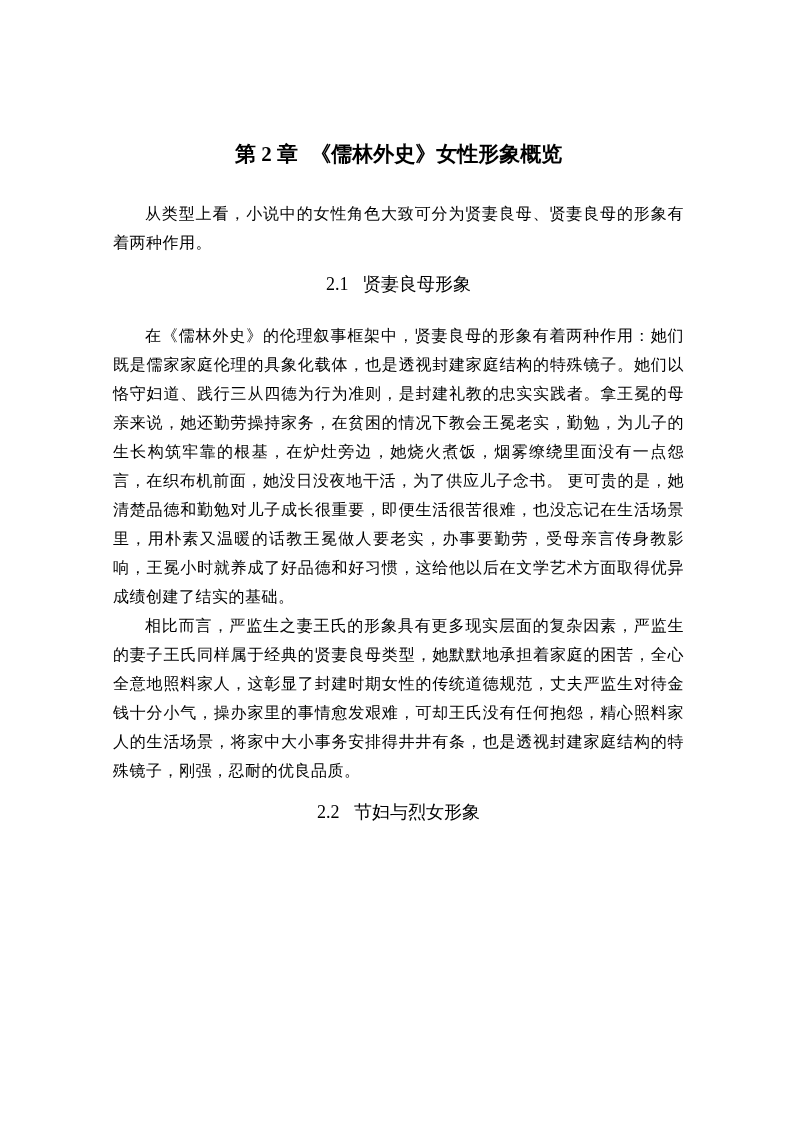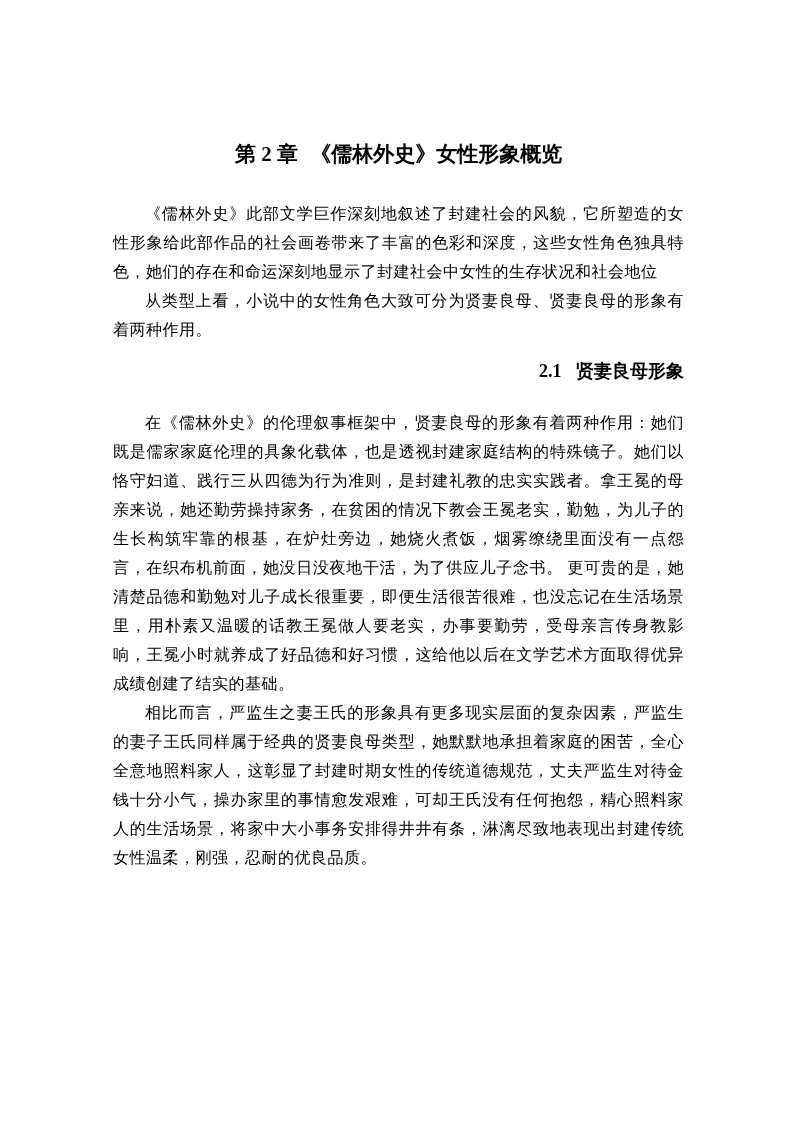--- a/index.html
+++ b/index.html
@@ -41,23 +41,23 @@
     line-height: 29px;
     text-align: justify;
     text-indent: 2em;
     font-family: "Liberation Serif", serif;
     letter-spacing: 0.5px;
   }
   .section-heading {
     margin: 14px 0 24px 0;
     font-size: 18px;
     line-height: 26px;
-    font-weight: bold;
+    font-weight: normal;
     font-family: "Liberation Serif", sans-serif;
-    text-align: right;
+    text-align: center;
   }
   .section-heading .sec-num {
     margin-right: 10px;
   }
   .page-number {
     position: absolute;
     top: 1020px;
     left: 0;
     width: 100%;
     text-align: center;
@@ -70,31 +70,34 @@
 <body>
 
 <div class="page">
   <div class="content">
 
     <h1 class="chapter-title">
       <span class="title-num">第 2 章</span>
       <span class="title-text">《儒林外史》女性形象概览</span>
     </h1>
 
-    <p class="body-para">《儒林外史》此部文学巨作深刻地叙述了封建社会的风貌，它所塑造的女性形象给此部作品的社会画卷带来了丰富的色彩和深度，这些女性角色独具特色，她们的存在和命运深刻地显示了封建社会中女性的生存状况和社会地位</p>
 
     <p class="body-para">从类型上看，小说中的女性角色大致可分为贤妻良母、贤妻良母的形象有着两种作用。</p>
 
     <h2 class="section-heading">
       <span class="sec-num">2.1</span>
       <span class="sec-title">贤妻良母形象</span>
     </h2>
 
     <p class="body-para">在《儒林外史》的伦理叙事框架中，贤妻良母的形象有着两种作用：她们既是儒家家庭伦理的具象化载体，也是透视封建家庭结构的特殊镜子。她们以恪守妇道、践行三从四德为行为准则，是封建礼教的忠实实践者。拿王冕的母亲来说，她还勤劳操持家务，在贫困的情况下教会王冕老实，勤勉，为儿子的生长构筑牢靠的根基，在炉灶旁边，她烧火煮饭，烟雾缭绕里面没有一点怨言，在织布机前面，她没日没夜地干活，为了供应儿子念书。 更可贵的是，她清楚品德和勤勉对儿子成长很重要，即便生活很苦很难，也没忘记在生活场景里，用朴素又温暖的话教王冕做人要老实，办事要勤劳，受母亲言传身教影响，王冕小时就养成了好品德和好习惯，这给他以后在文学艺术方面取得优异成绩创建了结实的基础。</p>
 
-    <p class="body-para">相比而言，严监生之妻王氏的形象具有更多现实层面的复杂因素，严监生的妻子王氏同样属于经典的贤妻良母类型，她默默地承担着家庭的困苦，全心全意地照料家人，这彰显了封建时期女性的传统道德规范，丈夫严监生对待金钱十分小气，操办家里的事情愈发艰难，可却王氏没有任何抱怨，精心照料家人的生活场景，将家中大小事务安排得井井有条，淋漓尽致地表现出封建传统女性温柔，刚强，忍耐的优良品质。</p>
+    <p class="body-para">相比而言，严监生之妻王氏的形象具有更多现实层面的复杂因素，严监生的妻子王氏同样属于经典的贤妻良母类型，她默默地承担着家庭的困苦，全心全意地照料家人，这彰显了封建时期女性的传统道德规范，丈夫严监生对待金钱十分小气，操办家里的事情愈发艰难，可却王氏没有任何抱怨，精心照料家人的生活场景，将家中大小事务安排得井井有条，也是透视封建家庭结构的特殊镜子，刚强，忍耐的优良品质。</p>
 
+    <h2 class="section-heading">
+      <span class="sec-num">2.2</span>
+      <span class="sec-title">节妇与烈女形象</span>
+    </h2>
 
 
   </div>
 
   <div class="page-number">3</div>
 </div>
 
 </body></html>

